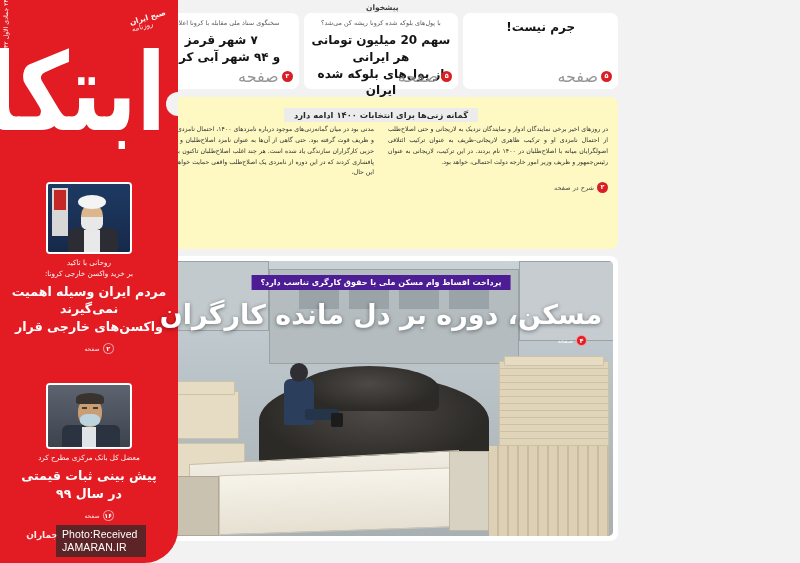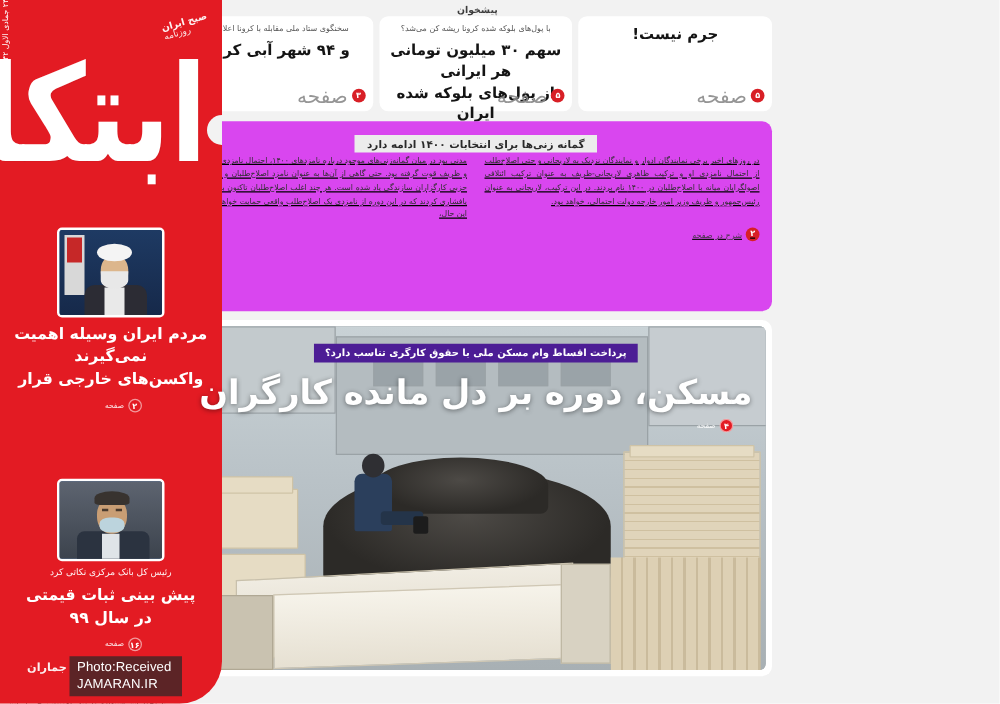--- a/index.html
+++ b/index.html
@@ -180,21 +180,20 @@
   .wm-logo {
     position: absolute;
     left: 18px;
     bottom: 4px;
     width: 40px; height: 34px;
     color: #ffffff;
     font-size: 9px;
     font-weight: bold;
     line-height: 1.1;
     opacity: .92;
-    text-align: center;
     padding-top: 6px;
   }
 
   
   .peshkhan-label {
     position: absolute;
     top: 2px;
     left: 358px;
     font-size: 7.5px;
     font-weight: bold;
@@ -243,24 +242,23 @@
     gap: 3px;
   }
 
   
   .lead {
     position: absolute;
     top: 97px;
     right: 182px;
     width: 474px;
     height: 152px;
-    background: #d946ef;
+    background: #fef9c3;
     border-radius: 8px;
     padding: 6px 10px 6px 10px;
-    text-decoration: underline;
   }
   .lead-kicker {
     text-align: center;
     font-size: 8.4px;
     font-weight: bold;
     color: #2a2a2a;
     background: #ececec;
     display: inline-block;
     padding: 2px 10px;
     position: relative;
@@ -494,32 +492,33 @@
       </div>
       <div class="tc-badge">
         <span class="badge-dot on-white">۵</span>
         <span class="badge-label dark">صفحه</span>
       </div>
     </div>
 
     <div class="top-card">
       <div class="tc-kicker">با پول‌های بلوکه شده کرونا ریشه کن می‌شد؟</div>
       <div class="tc-head">
-        <div>سهم ۳۰ میلیون تومانی هر ایرانی</div>
+        <div>سهم 20 میلیون تومانی هر ایرانی</div>
         <div>از پول‌های بلوکه شده ایران</div>
       </div>
       <div class="tc-badge">
         <span class="badge-dot on-white">۵</span>
         <span class="badge-label dark">صفحه</span>
       </div>
     </div>
 
     <div class="top-card">
       <div class="tc-kicker">سخنگوی ستاد ملی مقابله با کرونا اعلام کرد</div>
       <div class="tc-head">
+        <div>۷ شهر قرمز</div>
         <div>و ۹۴ شهر آبی کرونا</div>
       </div>
       <div class="tc-badge">
         <span class="badge-dot on-white">۳</span>
         <span class="badge-label dark">صفحه</span>
       </div>
     </div>
 
   </div>
 
@@ -645,20 +644,24 @@
       <div class="side-photo">
         <div style="position:absolute;inset:0;background:linear-gradient(#1e3a63,#16294a);"></div>
         <div style="position:absolute;left:4px;top:4px;width:16px;height:48px;background:#d8d8d8;"></div>
         <div style="position:absolute;left:6px;top:6px;width:12px;height:20px;background:#c62828;"></div>
         <div class="rouhani-robe" style="left:20px;top:44px;width:50px;height:28px;"></div>
         <div style="position:absolute;left:36px;top:46px;width:16px;height:26px;background:#e9e9e9;"></div>
         <div class="rouhani-face" style="left:33px;top:20px;width:22px;height:26px;"></div>
         <div class="rouhani-beard" style="left:33px;top:33px;width:22px;height:14px;"></div>
         <div class="rouhani-turban" style="left:30px;top:11px;width:28px;height:14px;"></div>
       </div>
+      <div class="side-kicker">
+        <div>روحانی با تاکید</div>
+        <div>بر خرید واکسن خارجی کرونا:</div>
+      </div>
       <div class="side-head">
         <div>مردم ایران وسیله اهمیت</div>
         <div>نمی‌گیرند</div>
         <div>واکسن‌های خارجی قرار</div>
       </div>
       <div class="page-badge" style="margin-right:4px;">
         <span class="badge-dot">۲</span>
         <span class="badge-label">صفحه</span>
       </div>
     </div>
@@ -667,21 +670,21 @@
       <div class="side-photo" style="height:66px;">
         <div style="position:absolute;inset:0;background:linear-gradient(#5d6470,#3c434d);"></div>
         <div class="hem-suit" style="left:14px;top:40px;width:58px;height:26px;"></div>
         <div style="position:absolute;left:34px;top:42px;width:14px;height:24px;background:#dfe4e8;"></div>
         <div class="hem-face" style="left:30px;top:13px;width:24px;height:29px;"></div>
         <div style="position:absolute;left:28px;top:8px;width:28px;height:11px;background:#38332f;border-radius:50% 50% 16% 16%;"></div>
         <div class="hem-mask" style="left:32px;top:29px;width:20px;height:12px;"></div>
         <div style="position:absolute;left:34px;top:22px;width:5px;height:2px;background:#4a3b2e;"></div>
         <div style="position:absolute;left:45px;top:22px;width:5px;height:2px;background:#4a3b2e;"></div>
       </div>
-      <div class="side-kicker">رئیس کل بانک مرکزی نکاتی کرد</div>
+      <div class="side-kicker">معضل کل بانک مرکزی مطرح کرد</div>
       <div class="side-head">
         <div>پیش بینی ثبات قیمتی</div>
         <div>در سال ۹۹</div>
       </div>
       <div class="page-badge" style="margin-right:4px;">
         <span class="badge-dot">۱۶</span>
         <span class="badge-label">صفحه</span>
       </div>
     </div>
 

